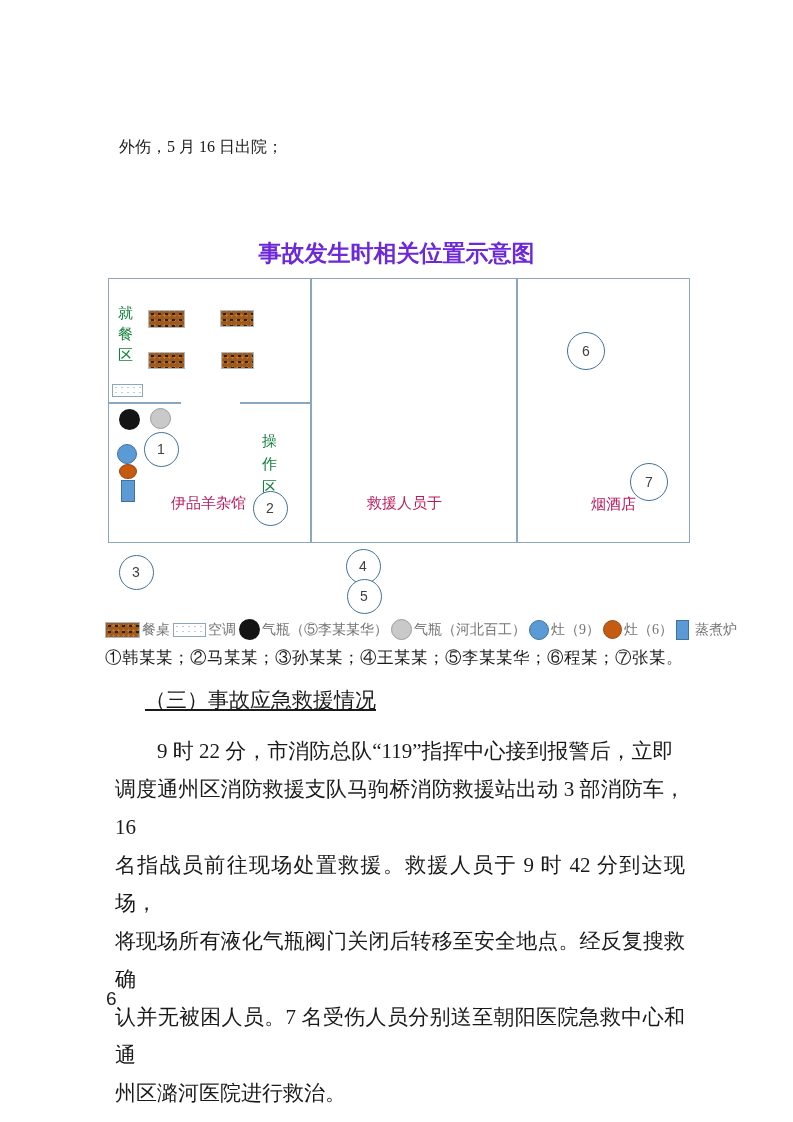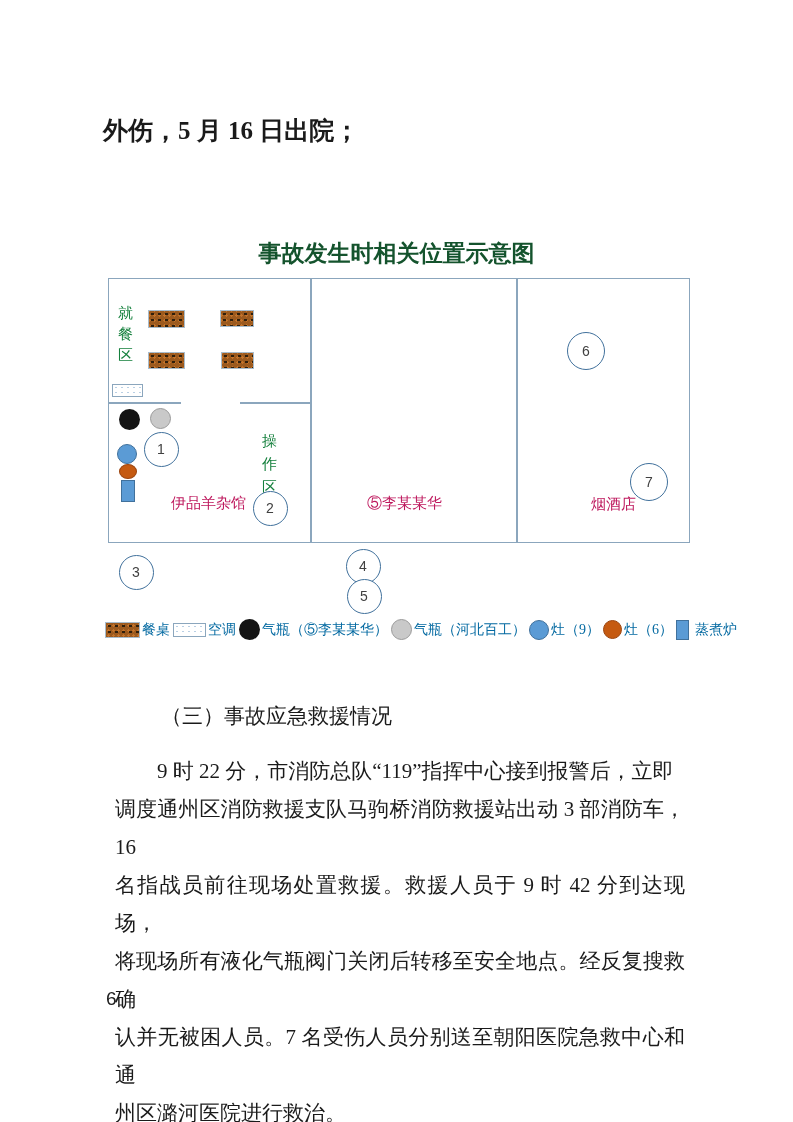--- a/index.html
+++ b/index.html
@@ -1,25 +1,25 @@
 <!DOCTYPE html>
 <html><head>
 <meta charset="utf-8">
 <style>
   html,body{margin:0;padding:0;background:#ffffff;}
   .page{position:relative;width:793px;height:1122px;background:#ffffff;overflow:hidden;
         font-family:"Liberation Serif",serif;color:#1a1a1a;}
   
   .textblock{position:absolute;left:103px;top:112px;width:594px;}
-  .textblock p{margin:0;font-size:25px;line-height:38px;text-align:justify;white-space:pre-line;font-weight:bold;}
+  .textblock p{margin:16px;font-size:16px;line-height:38px;text-align:justify;white-space:pre-line;}
   .indent{text-indent:42px;}
   .doc-title{position:absolute;left:0;top:238px;width:793px;text-align:center;
-             font-family:"Liberation Sans",sans-serif;font-weight:bold;font-size:23px;color:#14532d;}
+             font-family:"Liberation Sans",sans-serif;font-weight:bold;font-size:23px;color:#6d28d9;}
   .sections{position:absolute;left:103px;top:681px;width:594px;}
-  .sections .heading{margin:16px;font-size:21px;line-height:39px;padding-left:42px;}
+  .sections .heading{margin:0;font-size:21px;line-height:39px;padding-left:42px;text-decoration:underline;}
   .sections p.body{margin:12px;font-size:21px;line-height:38px;text-align:justify;white-space:pre-line;text-indent:42px;}
   .pagenum{position:absolute;left:106px;top:988px;font-family:"Liberation Sans",sans-serif;font-size:19px;color:#222;}
   
   .diagram{position:absolute;left:105px;top:278px;width:600px;height:342px;}
   .room{position:absolute;left:3px;top:0;width:582px;height:265px;border:1.5px solid #8ba6bd;box-sizing:border-box;background:#fff;}
   .wall{position:absolute;background:#8ba6bd;}
   .vwall{width:1.5px;height:265px;top:0;}
   .hwall{height:1.5px;top:124px;}
   .vtext{position:absolute;width:17px;font-size:15px;line-height:21px;word-break:break-all;color:#15803d;}
   .shoplabel{position:absolute;font-size:15px;color:#be185d;white-space:nowrap;}
@@ -34,21 +34,21 @@
   .cyl-gray{background:#c9c9c9;border:1.5px solid #9a9a9a;box-sizing:border-box;}
   .stove1{background:#5b9bd5;border:1px solid #41719c;box-sizing:border-box;}
   .stove2{background:#c55a11;border:1px solid #9c4610;box-sizing:border-box;}
   .steamer{position:absolute;background:#5b9bd5;border:1px solid #41719c;box-sizing:border-box;}
   .marker{position:absolute;width:35px;height:35px;border-radius:50%;background:#fff;
           border:1.4px solid #41719c;box-sizing:border-box;display:flex;align-items:center;justify-content:center;
           font-family:"Liberation Sans",sans-serif;font-size:14px;color:#404040;}
   .marker.big{width:38px;height:38px;}
   
   .legend{position:absolute;left:105px;top:619px;width:600px;}
-  .legend-row{display:flex;align-items:center;flex-wrap:nowrap;font-size:14px;color:#0369a1;}
+  .legend-row{display:flex;align-items:center;flex-wrap:nowrap;font-size:14px;color:#737373;}
   .legend-row .lbl{margin:0 3px 0 2px;white-space:nowrap;}
   .sw{flex:none;display:inline-block;}
   .sw-table{width:35px;height:16px;background-color:#9c5a1e;
        background-image:radial-gradient(#2f1f0c 1.5px,transparent 1.6px),radial-gradient(#c4732a 1px,transparent 1.1px);
        background-size:7px 6px,5px 5px;border:1.5px solid #a7bccd;box-sizing:border-box;}
   .sw-ac{width:33px;height:14px;border:1px solid #8ba6bd;box-sizing:border-box;background-color:#fff;
        background-image:radial-gradient(#b9cfe4 1px,transparent 1.1px);background-size:6px 5px;}
   .sw-cir{width:21px;height:21px;border-radius:50%;}
   .sw-black{background:#141414;}
   .sw-gray{background:#c9c9c9;border:1.5px solid #9a9a9a;box-sizing:border-box;}
@@ -85,21 +85,21 @@
 
     <div class="ac" style="left:7px;top:106px;width:31px;height:13px;"></div>
 
     <div class="cyl cyl-black" style="left:13.5px;top:130.5px;width:21px;height:21px;"></div>
     <div class="cyl cyl-gray" style="left:44.5px;top:129.5px;width:21px;height:21px;"></div>
     <div class="cyl stove1" style="left:12px;top:166px;width:20px;height:20px;"></div>
     <div class="cyl stove2" style="left:14px;top:186px;width:18px;height:15px;"></div>
     <div class="steamer" style="left:16px;top:202px;width:14px;height:22px;"></div>
 
     <span class="shoplabel" style="left:66px;top:216px;">伊品羊杂馆</span>
-    <span class="shoplabel" style="left:262px;top:216px;">⑤李某某华</span>
+    <span class="shoplabel" style="left:262px;top:216px;">救援人员于</span>
     <span class="shoplabel" style="left:486px;top:217px;">烟酒店</span>
 
     <div class="marker" style="left:38.5px;top:153.5px;">
         <span>1</span>
       </div>
     <div class="marker" style="left:147.5px;top:212.5px;">
         <span>2</span>
       </div>
     <div class="marker" style="left:13.5px;top:276.5px;">
         <span>3</span>
@@ -128,20 +128,21 @@
       <span class="lbl">气瓶（⑤李某某华）</span>
       <span class="sw sw-cir sw-gray"></span>
       <span class="lbl">气瓶（河北百工）</span>
       <span class="sw sw-cir sw-blue"></span>
       <span class="lbl">灶（9）</span>
       <span class="sw sw-cir sw-orange"></span>
       <span class="lbl">灶（6）</span>
       <span class="sw sw-steamer"></span>
       <span class="lbl">蒸煮炉</span>
     </div>
+    <div class="legend-persons">①韩某某；②马某某；③孙某某；④王某某；⑤李某某华；⑥程某；⑦张某。</div>
   </div>
 
   <div class="sections">
     <p class="heading">（三）事故应急救援情况</p>
     <p class="body">9 时 22 分，市消防总队“119”指挥中心接到报警后，立即
 调度通州区消防救援支队马驹桥消防救援站出动 3 部消防车，16
 名指战员前往现场处置救援。救援人员于 9 时 42 分到达现场，
 将现场所有液化气瓶阀门关闭后转移至安全地点。经反复搜救确
 认并无被困人员。7 名受伤人员分别送至朝阳医院急救中心和通
 州区潞河医院进行救治。</p>

